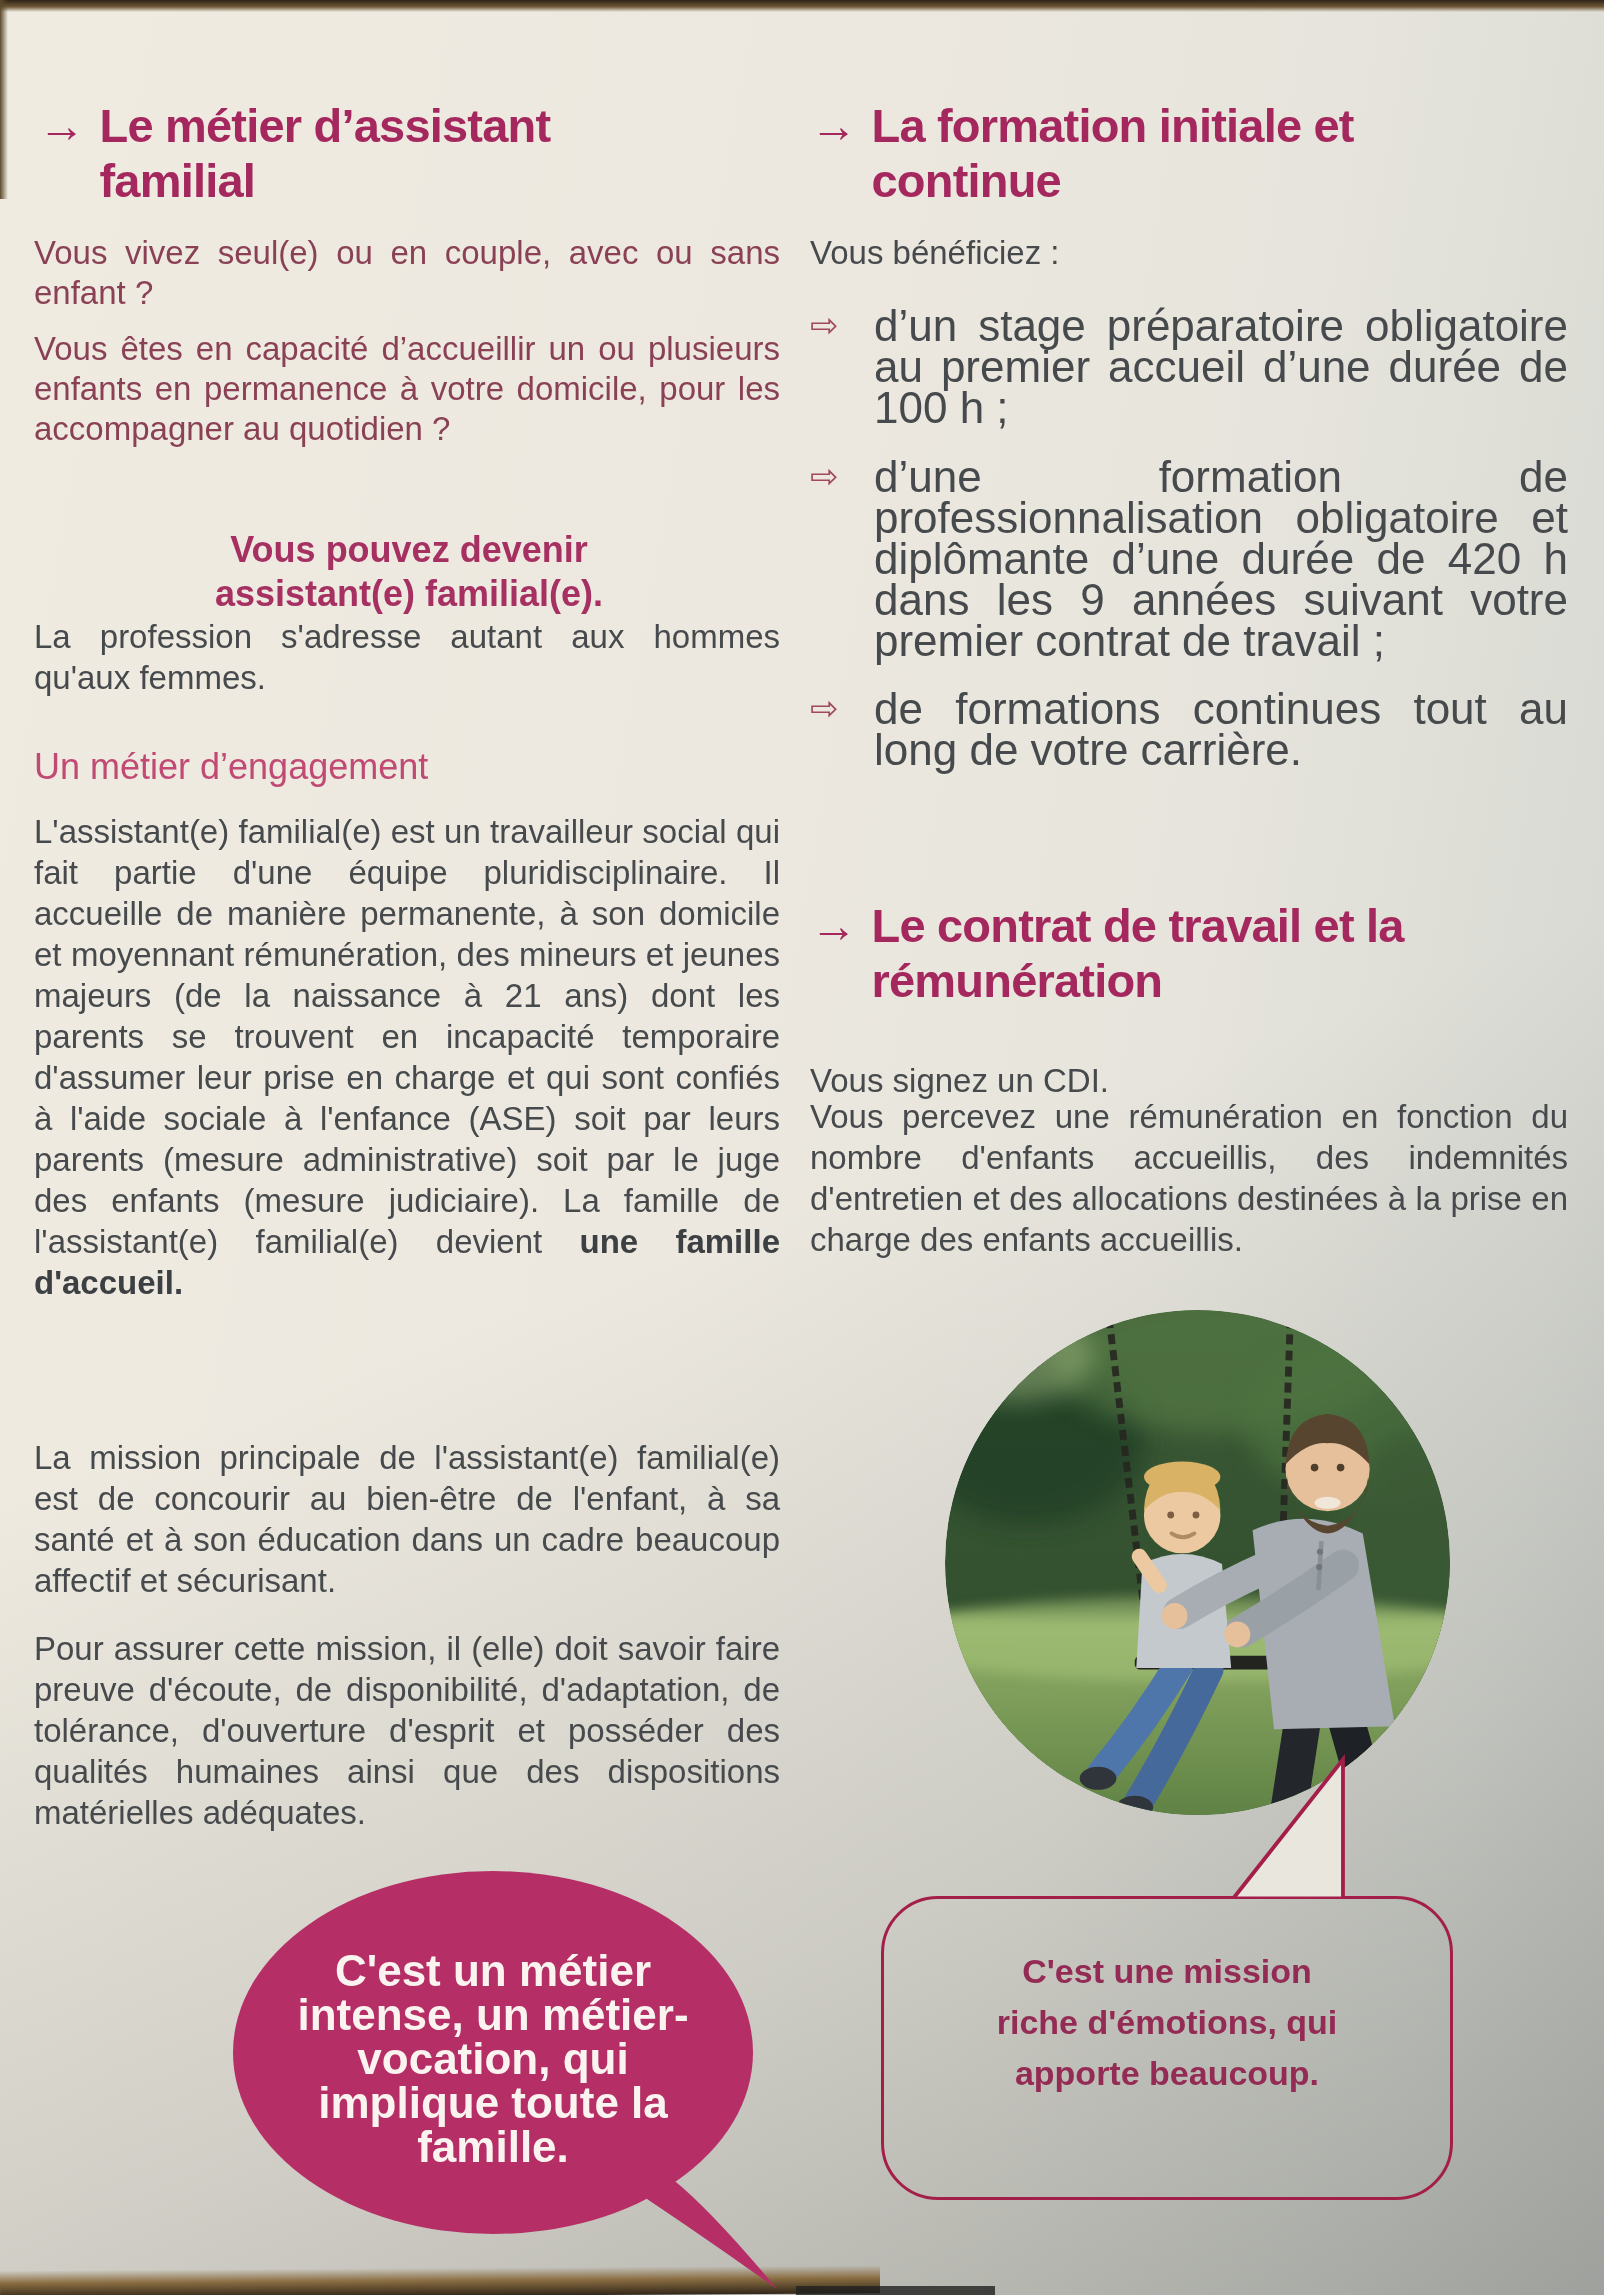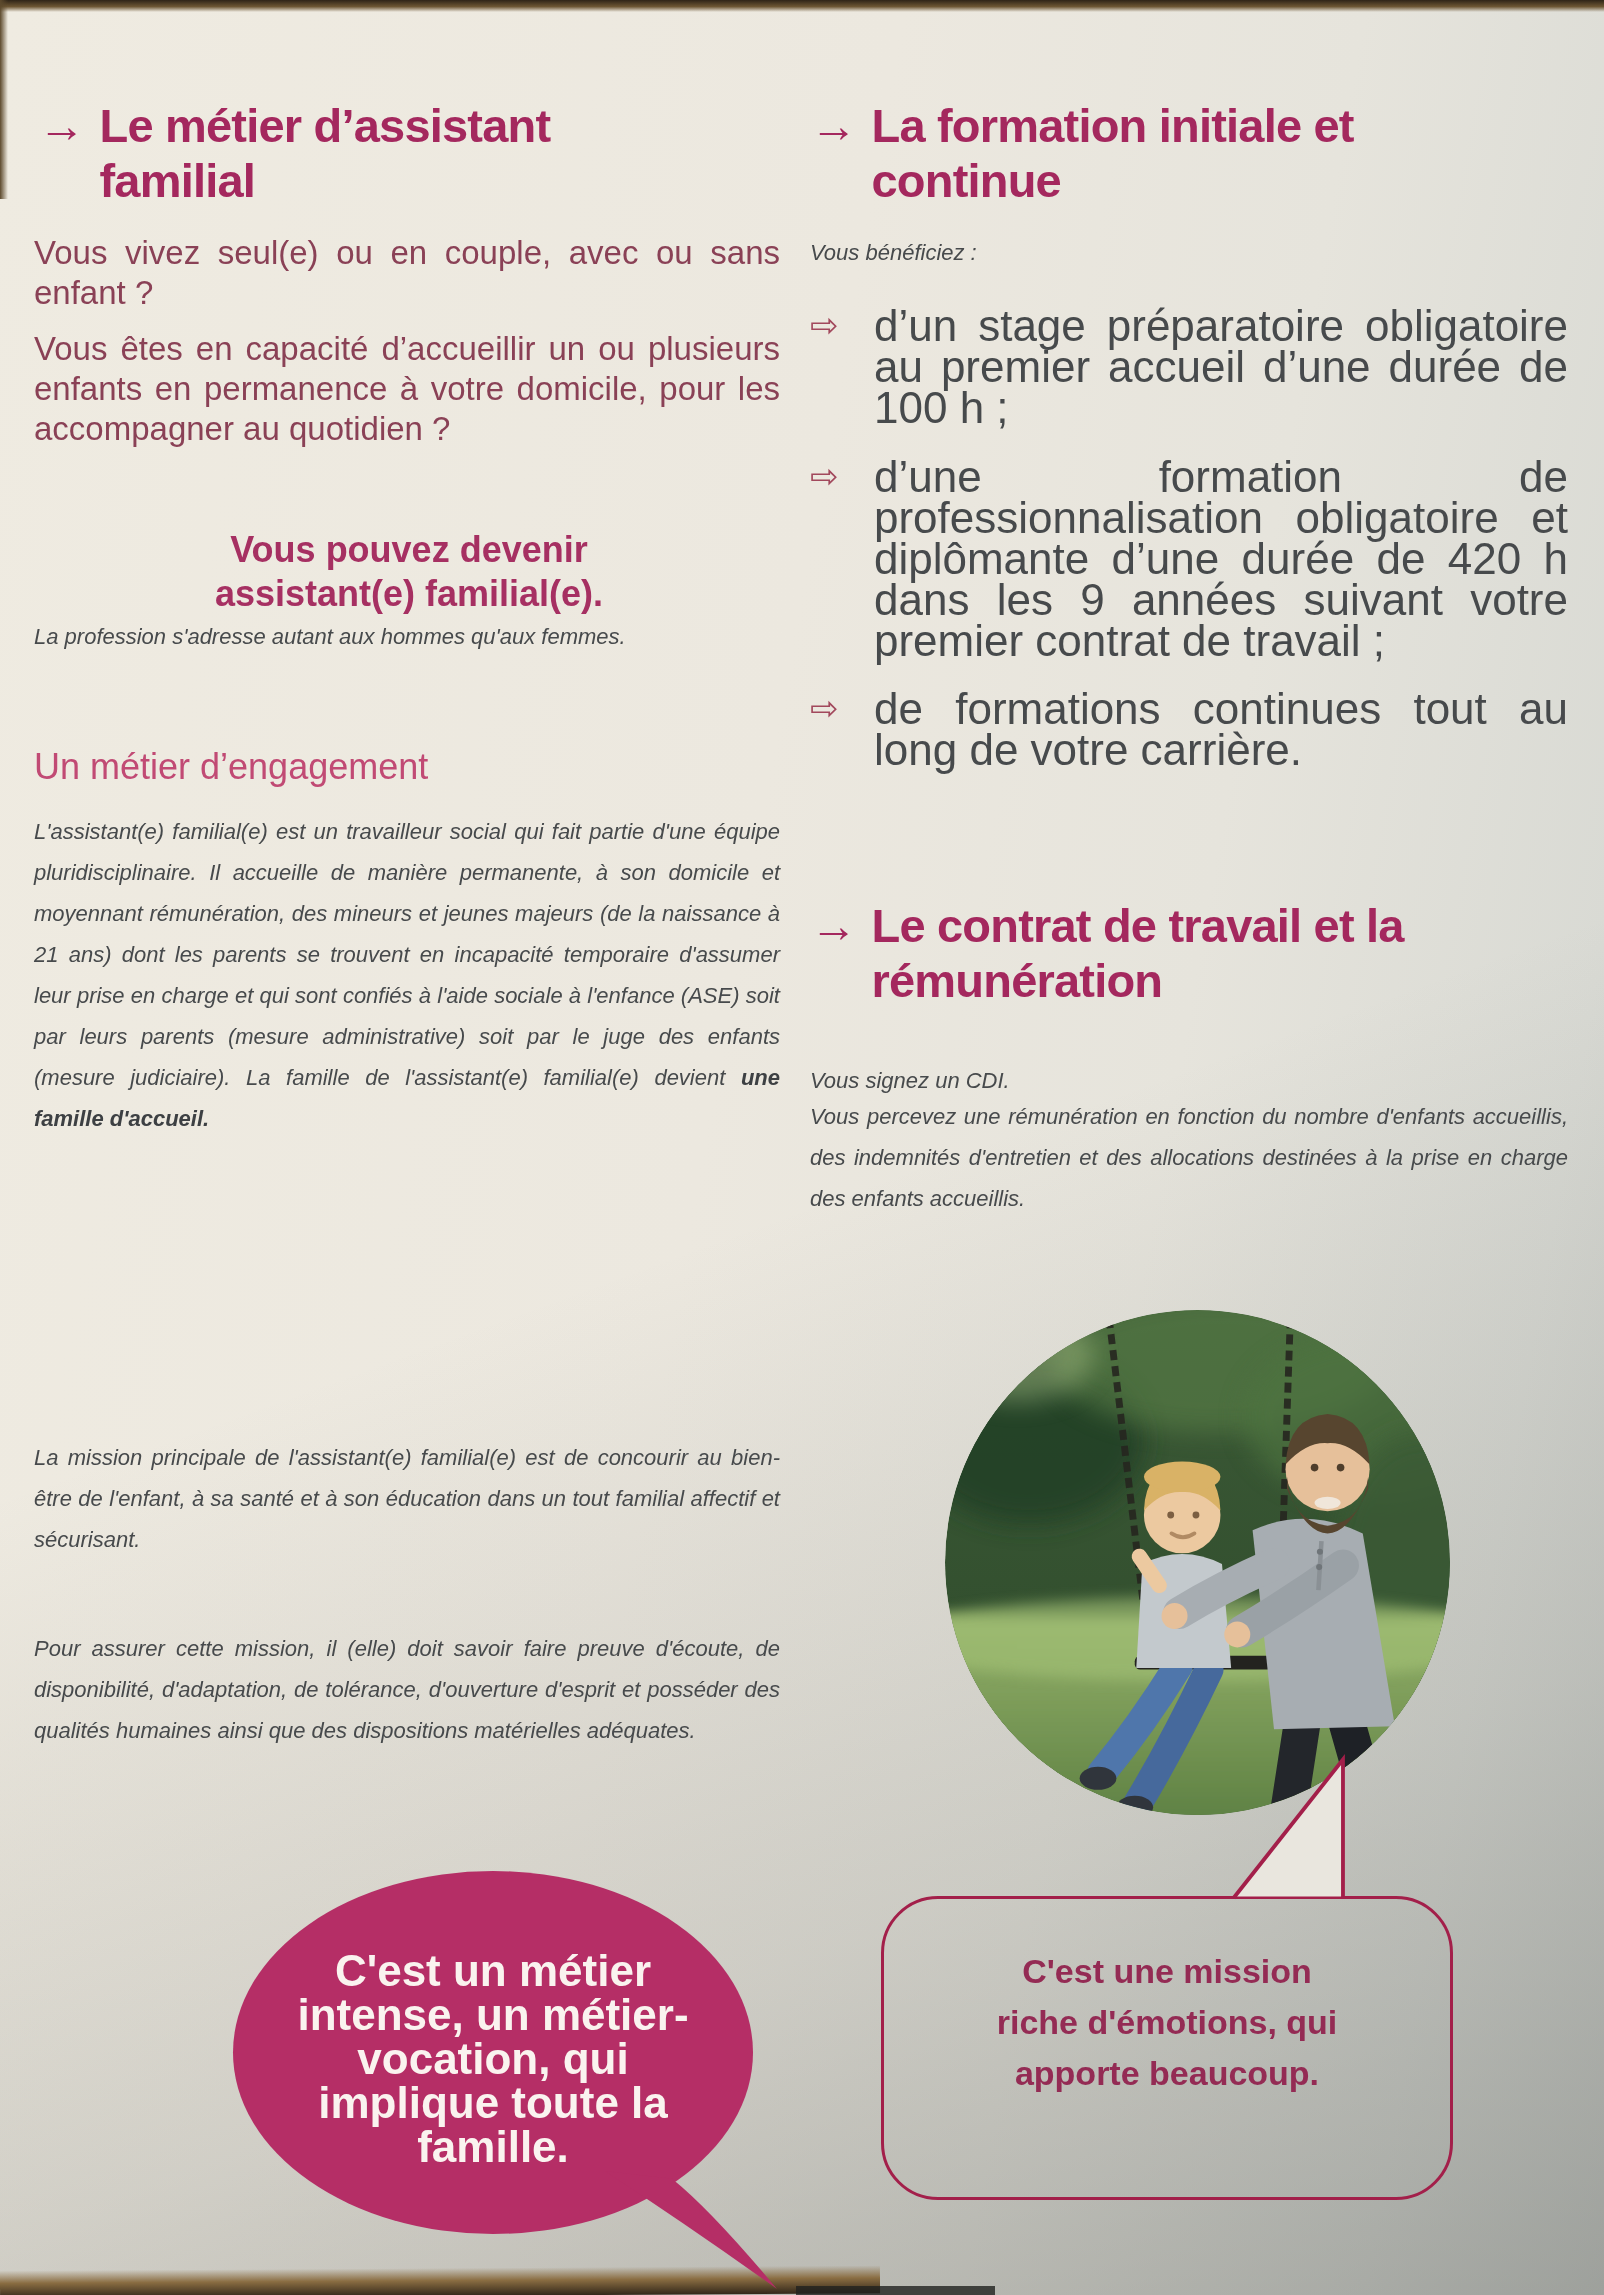--- a/index.html
+++ b/index.html
@@ -19,21 +19,21 @@
     background:linear-gradient(to right,#5d4a2d,rgba(93,74,45,0));}
   .edge-bottom{position:absolute;left:0;bottom:0;width:880px;height:27.5px;
     background:linear-gradient(to top,#32271a,#8a6d42 55%,rgba(138,109,66,0));transform:rotate(-0.35deg);}
   .edge-bottom-dark{position:absolute;left:796px;bottom:0;width:199px;height:9.2px;background:#20221f;opacity:.8;}
 
   .abs{position:absolute;}
   .h1{display:flex;gap:15.3px;color:#a4285e;font-weight:700;font-size:47px;line-height:55px;letter-spacing:-0.8px;}
   .h1 .arrow{flex:0 0 auto;}
   .h1 .h1-text{width:604px;}
   .body-maroon{color:#8a4156;font-size:33px;line-height:40px;text-align:justify;}
-  .body-gray{color:#474a4c;font-size:22px;line-height:41px;text-align:justify;font-style:italic;}
+  .body-gray{color:#474a4c;font-size:33px;line-height:41px;text-align:justify;}
   .callout{color:#a63062;font-weight:700;font-size:36px;line-height:44px;text-align:center;margin-top:19px;}
   .subhead{color:#c14a74;font-size:36px;line-height:46px;letter-spacing:0;}
   strong{font-weight:700;color:#3d4043;}
 
   .bullets{width:758px;}
   .bullet{display:flex;gap:20px;margin-bottom:27.5px;}
   .bullet-icon{flex:0 0 44px;color:#a2485c;font-size:34px;line-height:41px;font-family:"DejaVu Sans",sans-serif;}
   .bullet-text{flex:1;color:#474a4c;font-size:44px;line-height:41px;text-align:justify;}
 
   .photo-wrap{left:945px;top:1310px;width:505px;height:505px;border-radius:50%;overflow:hidden;}
@@ -65,21 +65,21 @@
   <div class="abs body-maroon" style="left:34px;top:233px;width:746px;">Vous vivez seul(e) ou en couple, avec ou sans enfant ?</div>
 
   <div class="abs callout" style="left:149px;top:509px;width:520px;">Vous pouvez devenir assistant(e) familial(e).</div>
 
   <div class="abs body-gray" style="left:34px;top:616px;width:746px;">La profession s'adresse autant aux hommes qu'aux femmes.</div>
 
   <div class="abs subhead" style="left:34px;top:744px;">Un métier d’engagement</div>
 
   <div class="abs body-gray" style="left:34px;top:811px;width:746px;"><span>L'assistant(e) familial(e) est un travailleur social qui fait partie d'une équipe pluridisciplinaire. Il accueille de manière permanente, à son domicile et moyennant rémunération, des mineurs et jeunes majeurs (de la naissance à 21 ans) dont les parents se trouvent en incapacité temporaire d'assumer leur prise en charge et qui sont confiés à l'aide sociale à l'enfance (ASE) soit par leurs parents (mesure administrative) soit par le juge des enfants (mesure judiciaire). La famille de l'assistant(e) familial(e) devient </span><strong>une famille d'accueil.</strong></div>
 
-  <div class="abs body-gray" style="left:34px;top:1437px;width:746px;">La mission principale de l'assistant(e) familial(e) est de concourir au bien-être de l'enfant, à sa santé et à son éducation dans un tout familial affectif et sécurisant.</div>
+  <div class="abs body-gray" style="left:34px;top:1437px;width:746px;">La mission principale de l'assistant(e) familial(e) est de concourir au bien-être de l'enfant, à sa santé et à son éducation dans un cadre beaucoup affectif et sécurisant.</div>
 
   <div class="abs body-gray" style="left:34px;top:1628px;width:746px;">Pour assurer cette mission, il (elle) doit savoir faire preuve d'écoute, de disponibilité, d'adaptation, de tolérance, d'ouverture d'esprit et posséder des qualités humaines ainsi que des dispositions matérielles adéquates.</div>
 
   <div class="abs h1" style="left:810px;top:98px;">
     <span class="arrow">→</span>
     <span class="h1-text">La formation initiale et continue</span>
   </div>
 
   <div class="abs body-gray" style="left:810px;top:232px;width:758px;">Vous bénéficiez :</div>
 

